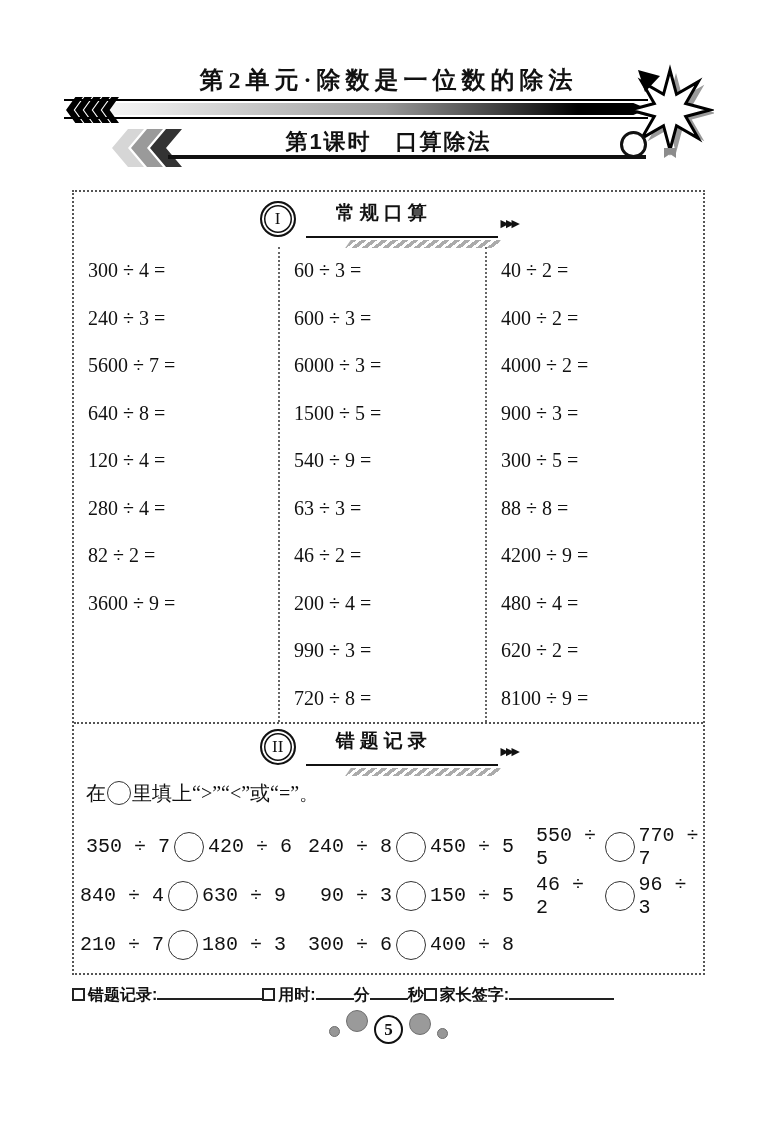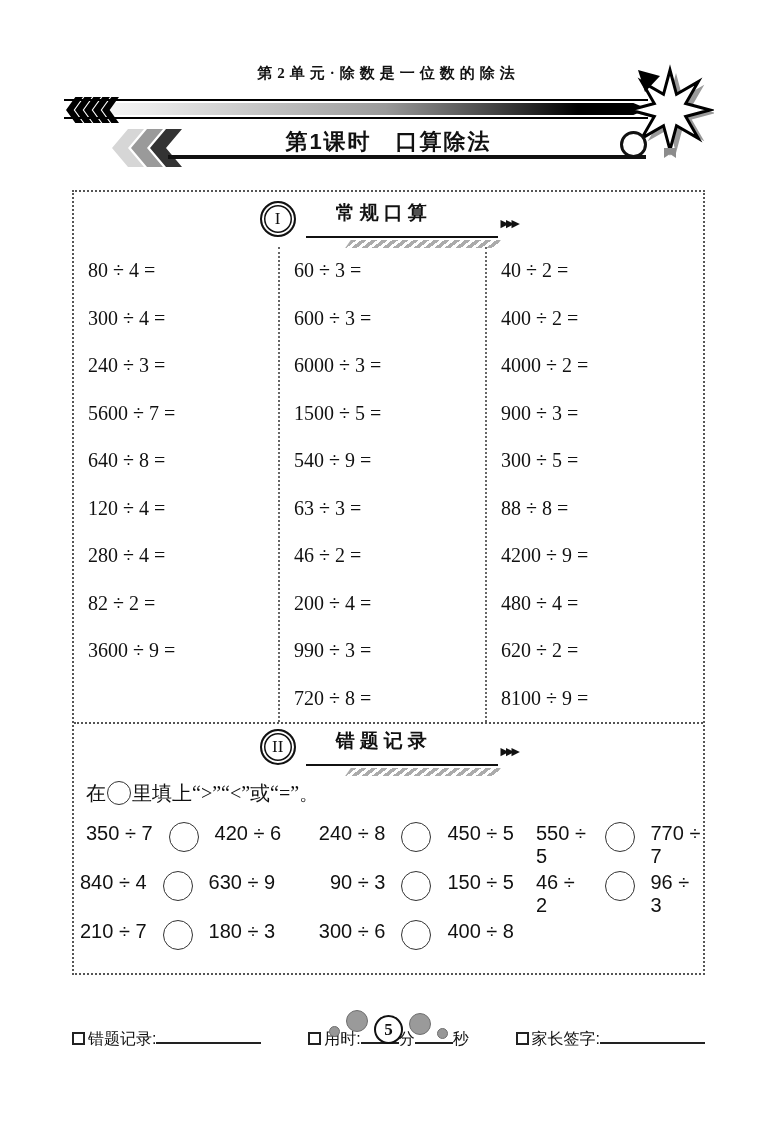--- a/index.html
+++ b/index.html
@@ -2,21 +2,21 @@
 <html><head>
 <meta charset="utf-8">
 <style>
   * { margin:0; padding:0; box-sizing:border-box; }
   html,body { background:#fff; }
   body { width:777px; font-family:"Liberation Sans", sans-serif; color:#111; }
   .page { position:relative; width:777px; height:1122px; background:#fff; overflow:hidden; }
 
   
   .unit-title { position:absolute; top:64px; left:0; width:100%; text-align:center;
-    font-family:"Liberation Serif", serif; font-weight:bold; font-size:15px; letter-spacing:5px; }
+    font-family:"Liberation Serif", serif; font-weight:bold; font-size:24px; letter-spacing:5px; }
   .grad-wrap { position:absolute; top:99px; left:64px; width:584px;
     border-top:2px solid #000; border-bottom:2px solid #000; padding:2px 0; background:#fff; }
   .grad { height:12px; background:linear-gradient(to right,#ffffff,#ececec 14%,#9a9a9a 55%,#000 88%);
     clip-path:polygon(0 0,97.5% 0,100% 50%,97.5% 100%,0 100%); }
   .tchev { position:absolute; top:97px; left:66px; display:flex; }
   .tc { width:17px; height:26px; background:#000; margin-right:-8px;
     clip-path:polygon(55% 0,100% 0,45% 50%,100% 100%,55% 100%,0 50%); }
   .burst { position:absolute; left:628px; top:64px; }
 
   
@@ -57,31 +57,31 @@
 
   .sec-divider { position:absolute; top:530px; left:0; width:100%; border-top:2px dotted #555; }
 
   .instr { position:absolute; top:588px; left:12px;
     font-family:"Liberation Serif", serif; font-size:20px; }
   .icir { display:inline-block; width:24px; height:24px; border:1.5px solid #333;
     border-radius:50%; vertical-align:-5px; margin:0 1px; background:#fff; }
 
   .grid2 { position:absolute; top:630px; left:0; width:100%;
     display:grid; grid-template-columns:232px 218px 1fr; }
-  .cmp { height:49px; display:flex; align-items:flex-start;
-    font-family:Liberation Sans, sans-serif; font-size:20px;gap:12px; }
+  .cmp { height:49px; display:flex; align-items:center;
+    font-family:Liberation Mono, monospace; font-size:20px; }
   .cmp.c-left  { padding-left:12px; }
   .cmp.c-mid   { padding-left:6px; }
   .cmp.c-right { justify-content:flex-end; padding-right:10px; }
   .ccir { width:30px; height:30px; border:1.5px solid #333; border-radius:50%;
     margin:0 4px; flex:none; background:#fff; }
 
   
   .meta { position:absolute; top:985px; left:72px; width:633px; display:flex;
-    justify-content:space-between; align-items:flex-end; font-size:16px; font-weight:normal;margin-top:44px; }
+    align-items:flex-end; font-size:16px; font-weight:bold; }
   .cb { display:inline-block; width:13px; height:13px; border:2px solid #222;
     margin-right:3px; vertical-align:-1px; background:#fff; }
   .uline { display:inline-block; border-bottom:2px solid #222; height:13px; }
   .ul-long { width:105px; } .ul-short { width:38px; }
 
   .pagedots { position:absolute; top:1006px; left:0; width:100%; display:flex;
     justify-content:center; align-items:flex-start; gap:6px; }
   .d-s { width:11px; height:11px; border-radius:50%; background:#979797; border:1px solid #6f6f6f; }
   .d-b { width:22px; height:22px; border-radius:50%; background:#9a9a9a; border:1px solid #6f6f6f; }
   .mt20 { margin-top:20px; } .mt4 { margin-top:4px; } .mt9 { margin-top:9px; }
@@ -131,21 +131,20 @@
       <div class="badge">I</div>
       <div class="tw">
         <span class="sec-title">常规口算</span>
         <div class="hatch"></div>
       </div>
       <span class="arrows">▸▸▸</span>
     </div>
 
     <div class="grid1">
       <div class="gcol divider">
-        <div class="prob">80 ÷ 4 =</div>
         <div class="prob">300 ÷ 4 =</div>
         <div class="prob">240 ÷ 3 =</div>
         <div class="prob">5600 ÷ 7 =</div>
         <div class="prob">640 ÷ 8 =</div>
         <div class="prob">120 ÷ 4 =</div>
         <div class="prob">280 ÷ 4 =</div>
         <div class="prob">82 ÷ 2 =</div>
         <div class="prob">3600 ÷ 9 =</div>
       </div>
       <div class="gcol divider">

